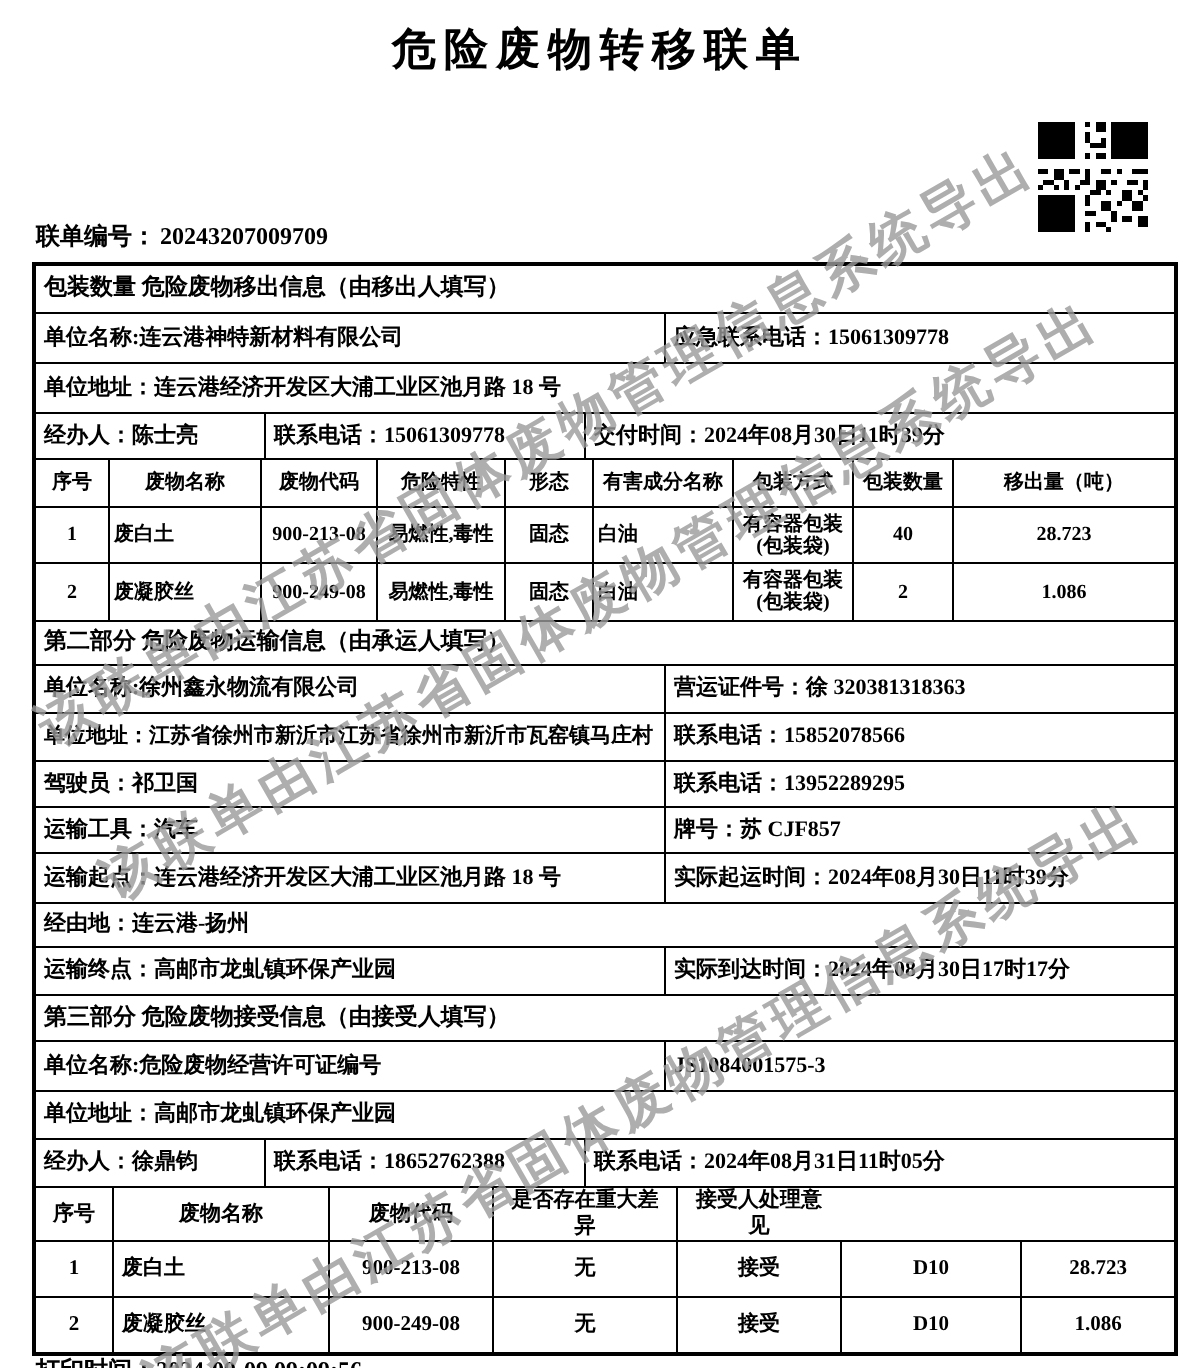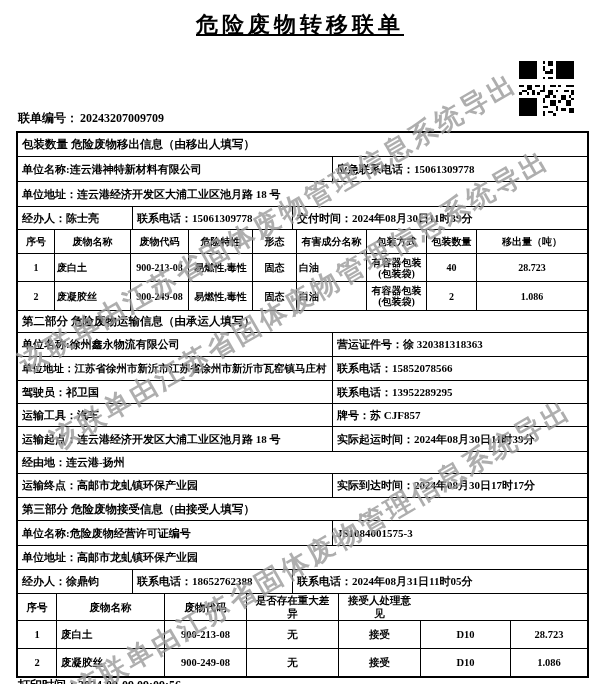--- a/index.html
+++ b/index.html
@@ -1,21 +1,21 @@
 <!DOCTYPE html>
 <html><head>
 <meta charset="utf-8">
 <style>
   html,body{margin:0;padding:0;background:#fff;}
   .page{
     position:relative;width:600px;height:684px;background:#fff;overflow:hidden;
     font-family:"Liberation Serif","DejaVu Serif",serif;font-weight:bold;color:#000;
   }
   .title{position:absolute;top:10px;left:0;width:100%;text-align:center;
-    font-size:22px;letter-spacing:4px;text-decoration:underline;}
+    font-size:22px;letter-spacing:4px;}
   .qr{position:absolute;left:519px;top:61px;width:55px;height:55px;}
   .manifest{position:absolute;left:18px;top:110px;font-size:12px;}
   .manifest span{margin-right:2px;}
   .doc{position:absolute;left:16px;top:131px;width:573px;border:2px solid #000;
     box-sizing:border-box;background:transparent;}
   .row{display:flex;box-sizing:border-box;align-items:stretch;}
   .row + .row{border-top:1px solid #000;}
   .cell{box-sizing:border-box;padding:1px 4px;font-size:11px;display:flex;
     align-items:center;overflow:hidden;line-height:13px;}
   .cell + .cell{border-left:1px solid #000;}

